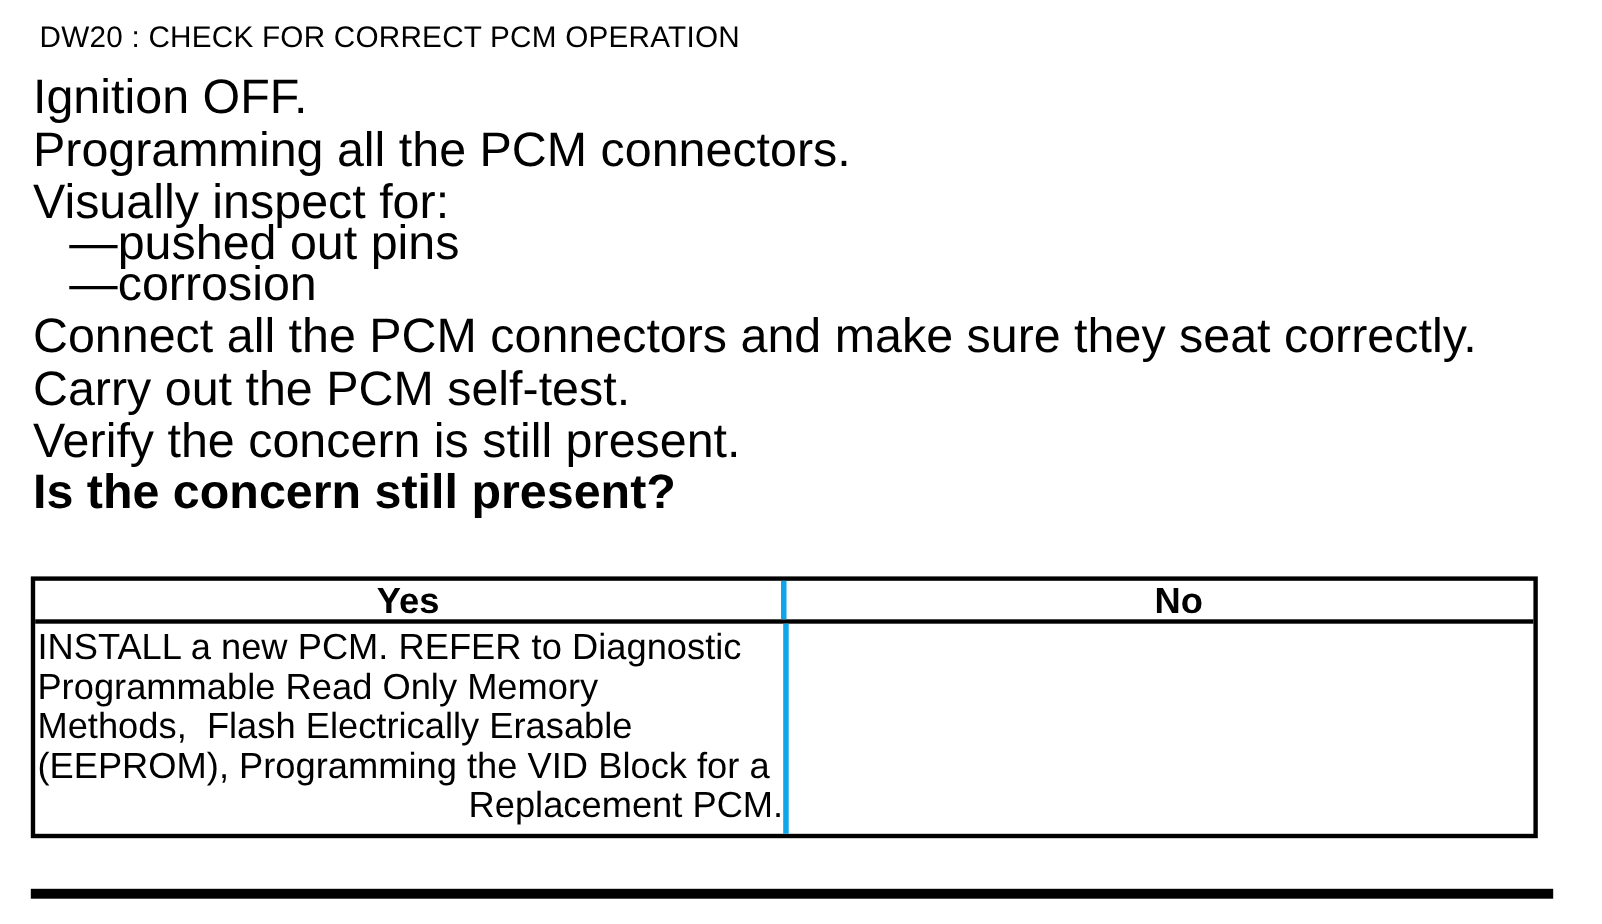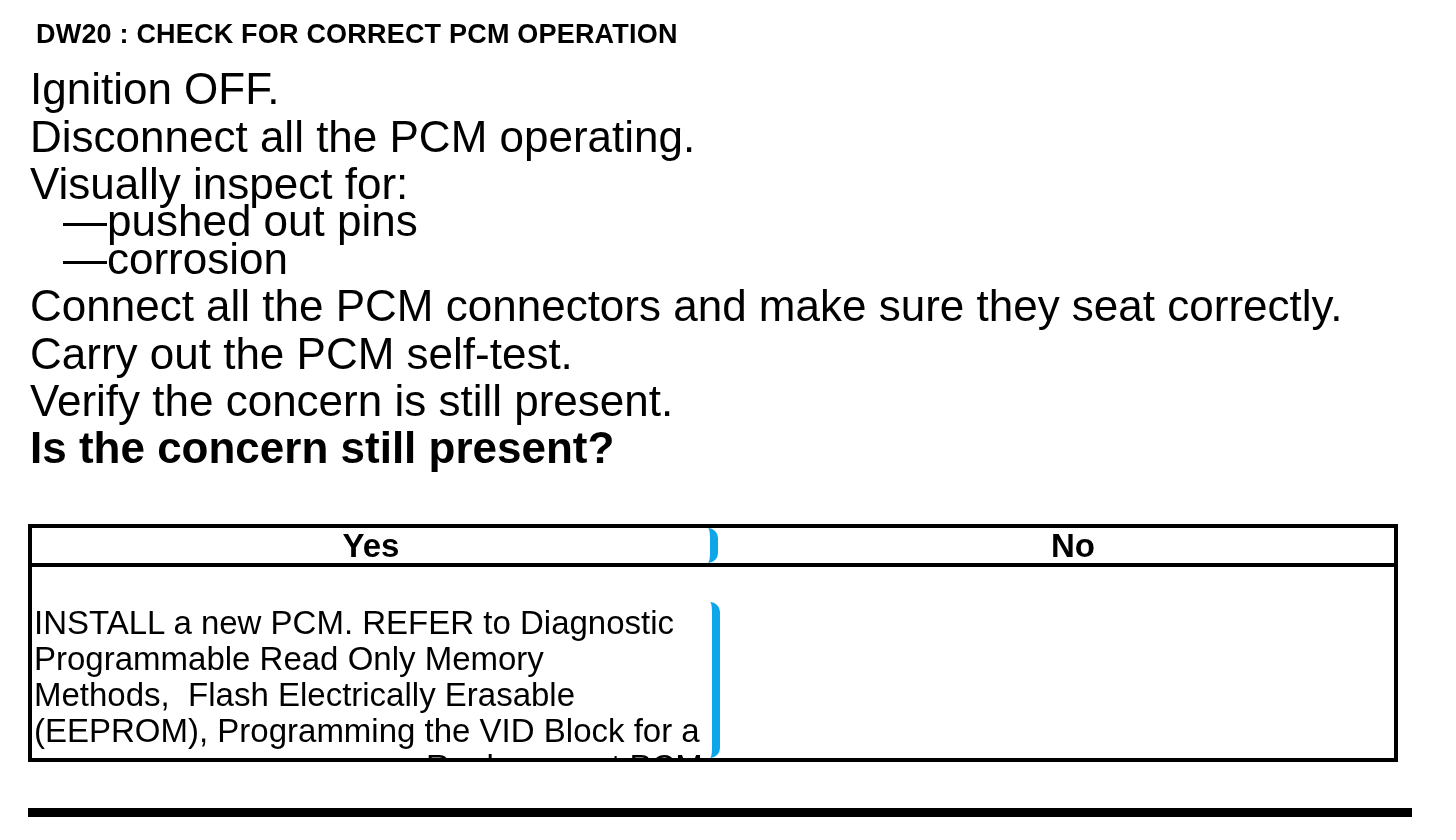--- a/index.html
+++ b/index.html
@@ -16,21 +16,21 @@
     overflow: hidden;
   }
   .abs {
     position: absolute;
     white-space: pre;
   }
   .heading {
     left: 36px;
     top: 19px;
     font-size: 27px;
-    font-weight: bold;
+    font-weight: normal;
     letter-spacing: 0.2px;
   }
   .body-line {
     font-size: 44px;
     line-height: 40px;
     left: 30px;
   }
   .indent {
     left: 63px;
   }
@@ -52,28 +52,26 @@
   }
   .t-header-row {
     display: flex;
     border-bottom: 4px solid #000000;
     flex: 0 0 auto;
   }
   .t-body-row {
     display: flex;
     flex: 1 1 auto;
     min-height: 0;
-    margin-top: 35px;
   }
   .col-left {
     width: 678px;
     flex: 0 0 678px;
-    border-right: 8px solid #0ea5e9;
+    border-right: 5px solid #0ea5e9;
     box-sizing: content-box;
-    border-radius: 10px;
   }
   .col-right {
     flex: 1 1 auto;
     min-width: 0;
     padding-left: 34px;
   }
   .t-header-cell {
     height: 35px;
     line-height: 35px;
     font-size: 33px;
@@ -110,21 +108,21 @@
     height: 9px;
     background: #000000;
   }
 </style>
 </head>
 <body>
 
 <div class="abs heading">DW20 : CHECK FOR CORRECT PCM OPERATION</div>
 
 <div class="abs body-line" style="top:69px">Ignition OFF.</div>
-<div class="abs body-line" style="top:117px">Disconnect all the PCM operating.</div>
+<div class="abs body-line" style="top:117px">Programming all the PCM connectors.</div>
 <div class="abs body-line" style="top:164px">Visually inspect for:</div>
 <div class="abs body-line indent" style="top:201px">—pushed out pins</div>
 <div class="abs body-line indent" style="top:239px">—corrosion</div>
 <div class="abs body-line" style="top:286px">Connect all the PCM connectors and make sure they seat correctly.</div>
 <div class="abs body-line" style="top:334px">Carry out the PCM self-test.</div>
 <div class="abs body-line" style="top:381px">Verify the concern is still present.</div>
 <div class="abs body-line bold" style="top:428px">Is the concern still present?</div>
 
 <div class="decision-table">
   <div class="t-header-row">

